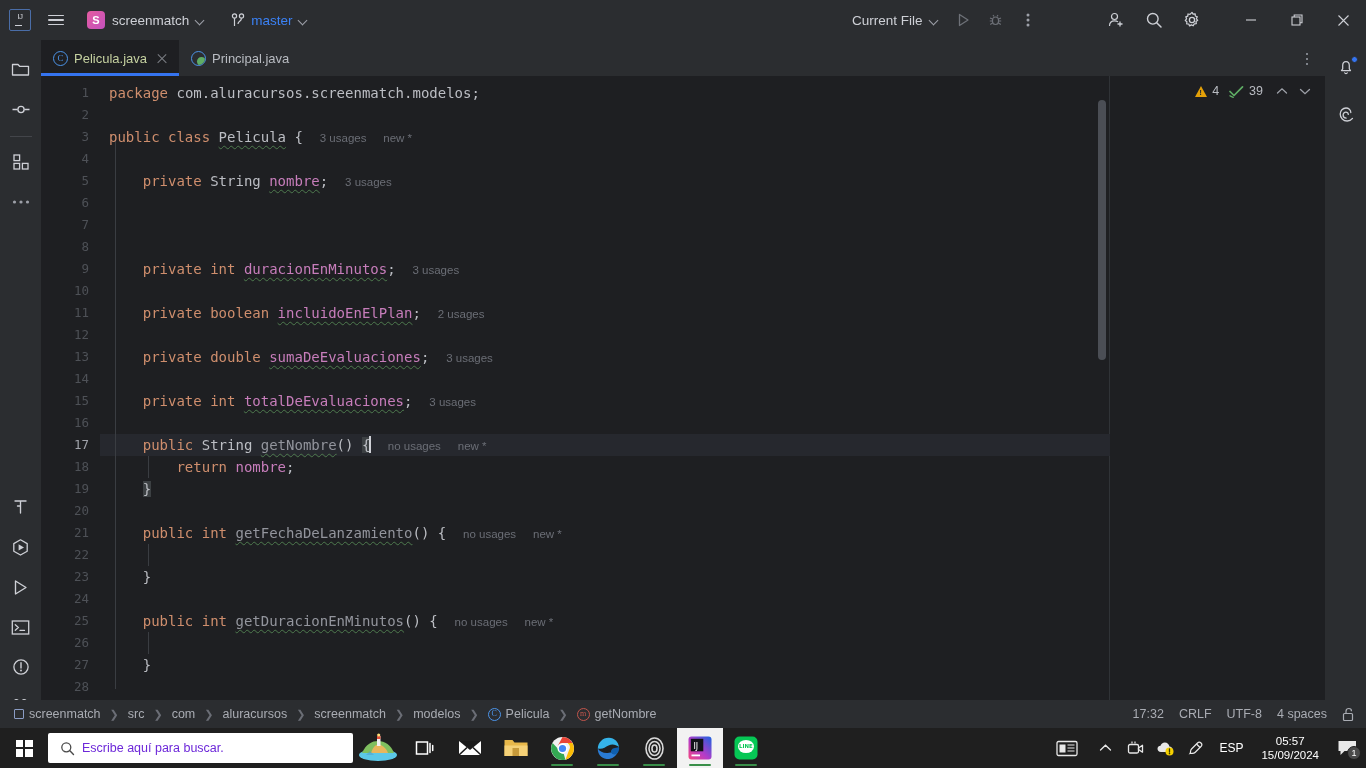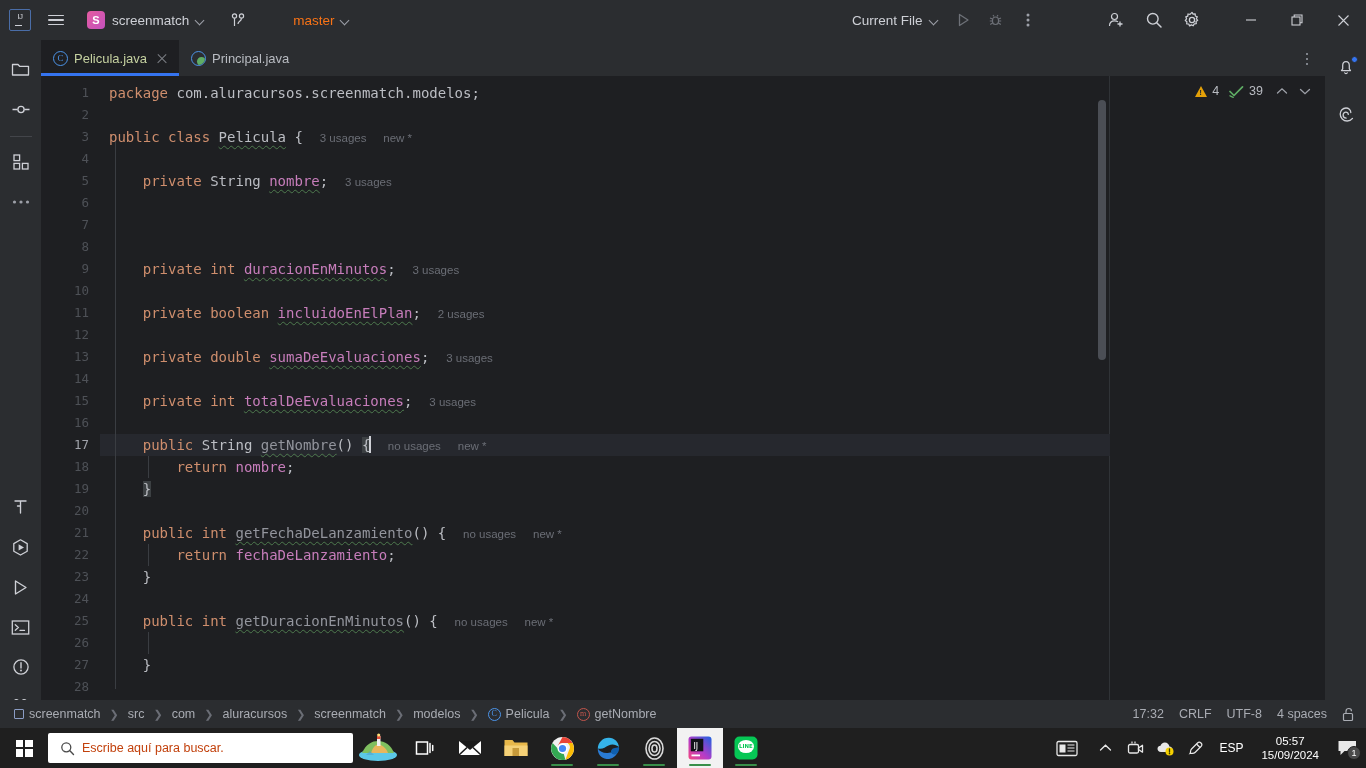--- a/index.html
+++ b/index.html
@@ -48,21 +48,21 @@
     display: flex; align-items: center; justify-content: center;
   }
   .proj-name { color: #CED0D6; font-size: 13.5px; }
   .chev { width: 9px; height: 9px; position: relative; display: inline-block; }
   .chev::before {
     content: ""; position: absolute; left: 0; top: 1px;
     width: 6px; height: 6px; border-right: 1.4px solid #9DA0A8; border-bottom: 1.4px solid #9DA0A8;
     transform: rotate(45deg);
   }
   .branch-chip { display: flex; align-items: center; gap: 6px; margin-left: 14px; padding: 3px 6px; border-radius: 5px; cursor: pointer; }
-  .branch-name { color: #f97316; font-size: 13.5px; margin-left: 42px; }
+  .branch-name { color: #3b82f6; font-size: 13.5px; }
 
   .tb-center {
     position: absolute; left: 845px; top: 0; height: 40px;
     display: flex; align-items: center; gap: 4px;
   }
   .runconfig { display: flex; align-items: center; gap: 7px; padding: 4px 7px; border-radius: 5px; cursor: pointer; }
   .runconfig span.lbl { color: #CED0D6; font-size: 13.5px; text-align: right; }
   .tb-icon-btn {
     width: 28px; height: 28px; display: flex; align-items: center; justify-content: center;
     border-radius: 5px; cursor: pointer;
@@ -234,21 +234,21 @@
     position: absolute; left: 0; top: 728px; width: 1366px; height: 40px;
     background: #1F1F1F; display: flex; align-items: center;
   }
   .start-btn { width: 48px; height: 40px; display: flex; align-items: center; justify-content: center; cursor: pointer; }
   .win-logo { width: 17px; height: 17px; display: grid; grid-template-columns: 1fr 1fr; grid-template-rows: 1fr 1fr; gap: 1.6px; }
   .win-logo b { background: #fff; display: block; }
   .searchbox {
     width: 305px; height: 30px; background: #FFFFFF; border-radius: 2px;
     display: flex; align-items: center; position: relative; overflow: hidden; cursor: text;
   }
-  .searchbox .sb-text { font-size: 12.5px; color: #c2410c; margin-left: 34px; font-family: "Liberation Sans", sans-serif; }
+  .searchbox .sb-text { font-size: 12.5px; color: #6d28d9; margin-left: 34px; font-family: "Liberation Sans", sans-serif; }
   .tb-app { width: 46px; height: 40px; display: flex; align-items: center; justify-content: center; position: relative; cursor: pointer; }
   .tb-app.active { background: #F2F2F2; }
   .tb-underline { position: absolute; bottom: 2px; left: 11px; width: 24px; height: 2.5px; background: #60CDFF; border-radius: 2px; }
   .tray { position: absolute; right: 0; height: 40px; display: flex; align-items: center; gap: 0; }
   .tray-icon { width: 30px; height: 40px; display: flex; align-items: center; justify-content: center; cursor: pointer; }
   .tray-lang { font-size: 12px; color: #fff; padding: 0 9px; cursor: pointer; font-family: "Liberation Sans", sans-serif; }
   .tray-clock {
     display: flex; flex-direction: column; align-items: center; justify-content: center;
     font-size: 11.5px; color: #fff; line-height: 14px; padding: 0 9px; cursor: pointer;
     font-family: "Liberation Sans", sans-serif;
@@ -517,21 +517,20 @@
       <div class="cl" style="top:314px; left:9px">    <span class="kw">private int</span> <span class="fld squig">totalDeEvaluaciones</span><span class="punct">;</span>&nbsp;&nbsp;<span class="hint">3 usages</span></div>
 
       <div class="cl" style="top:358px; left:9px">    <span class="kw">public</span> <span class="plain">String</span> <span class="mname squig">getNombre</span><span class="punct">()</span> <span class="brace-hl">{</span><span class="caret"></span>&nbsp;&nbsp;<span class="hint">no usages</span>&nbsp;&nbsp;<span class="hint">new *</span></div>
 
       <div class="cl" style="top:380px; left:9px">        <span class="kw">return</span> <span class="fld">nombre</span><span class="punct">;</span></div>
 
       <div class="cl" style="top:402px; left:9px">    <span class="brace-hl">}</span></div>
 
       <div class="cl" style="top:446px; left:9px">    <span class="kw">public int</span> <span class="mname squig">getFechaDeLanzamiento</span><span class="punct">() {</span>&nbsp;&nbsp;<span class="hint">no usages</span>&nbsp;&nbsp;<span class="hint">new *</span></div>
 
-      <div class="cl" style="top:468px; left:9px">        <span class="kw">return</span> <span class="fld">fechaDeLanzamiento</span><span class="punct">;</span></div>
 
       <div class="cl" style="top:490px; left:9px">    <span class="punct">}</span></div>
 
       <div class="cl" style="top:534px; left:9px">    <span class="kw">public int</span> <span class="mname squig">getDuracionEnMinutos</span><span class="punct">() {</span>&nbsp;&nbsp;<span class="hint">no usages</span>&nbsp;&nbsp;<span class="hint">new *</span></div>
 
 
       <div class="cl" style="top:578px; left:9px">    <span class="punct">}</span></div>
 
       <div class="inspect">
         <span class="warn-tri"></span>

